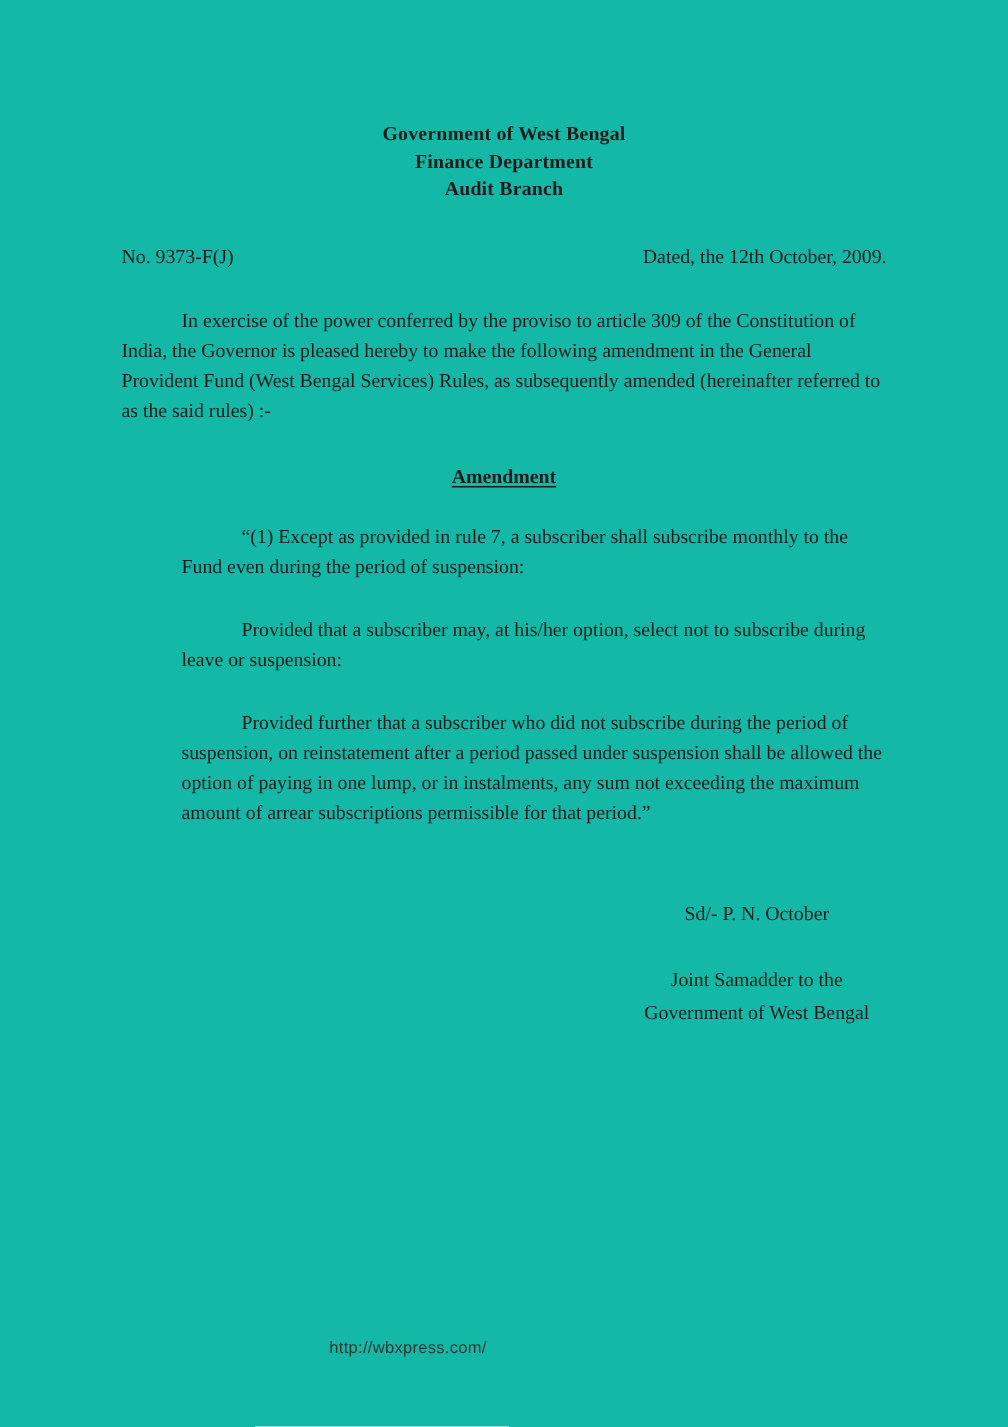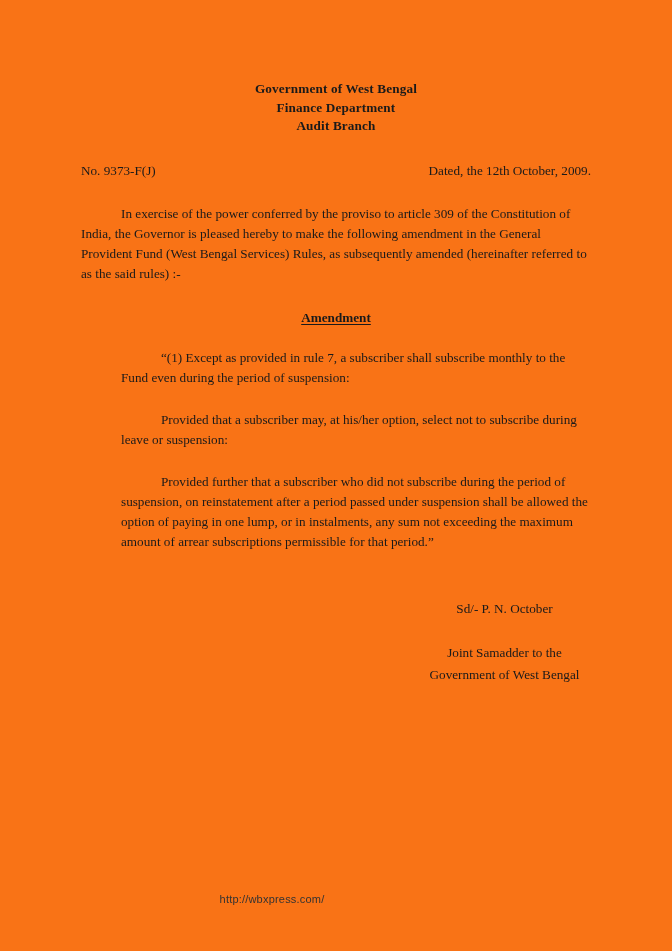--- a/index.html
+++ b/index.html
@@ -13,21 +13,21 @@
     position: relative;
     font-family: "Liberation Serif", "DejaVu Serif", serif;
     color: #1a1a1a;
     -webkit-font-smoothing: antialiased;
   }
   .page {
     position: relative;
     width: 672px;
     height: 951px;
     box-sizing: border-box;
-    background: #f97316;
+    background: #14b8a6;
     overflow: hidden;
   }
   .content {
     position: absolute;
     left: 81px;
     top: 0;
     width: 510px;
   }
 
   

